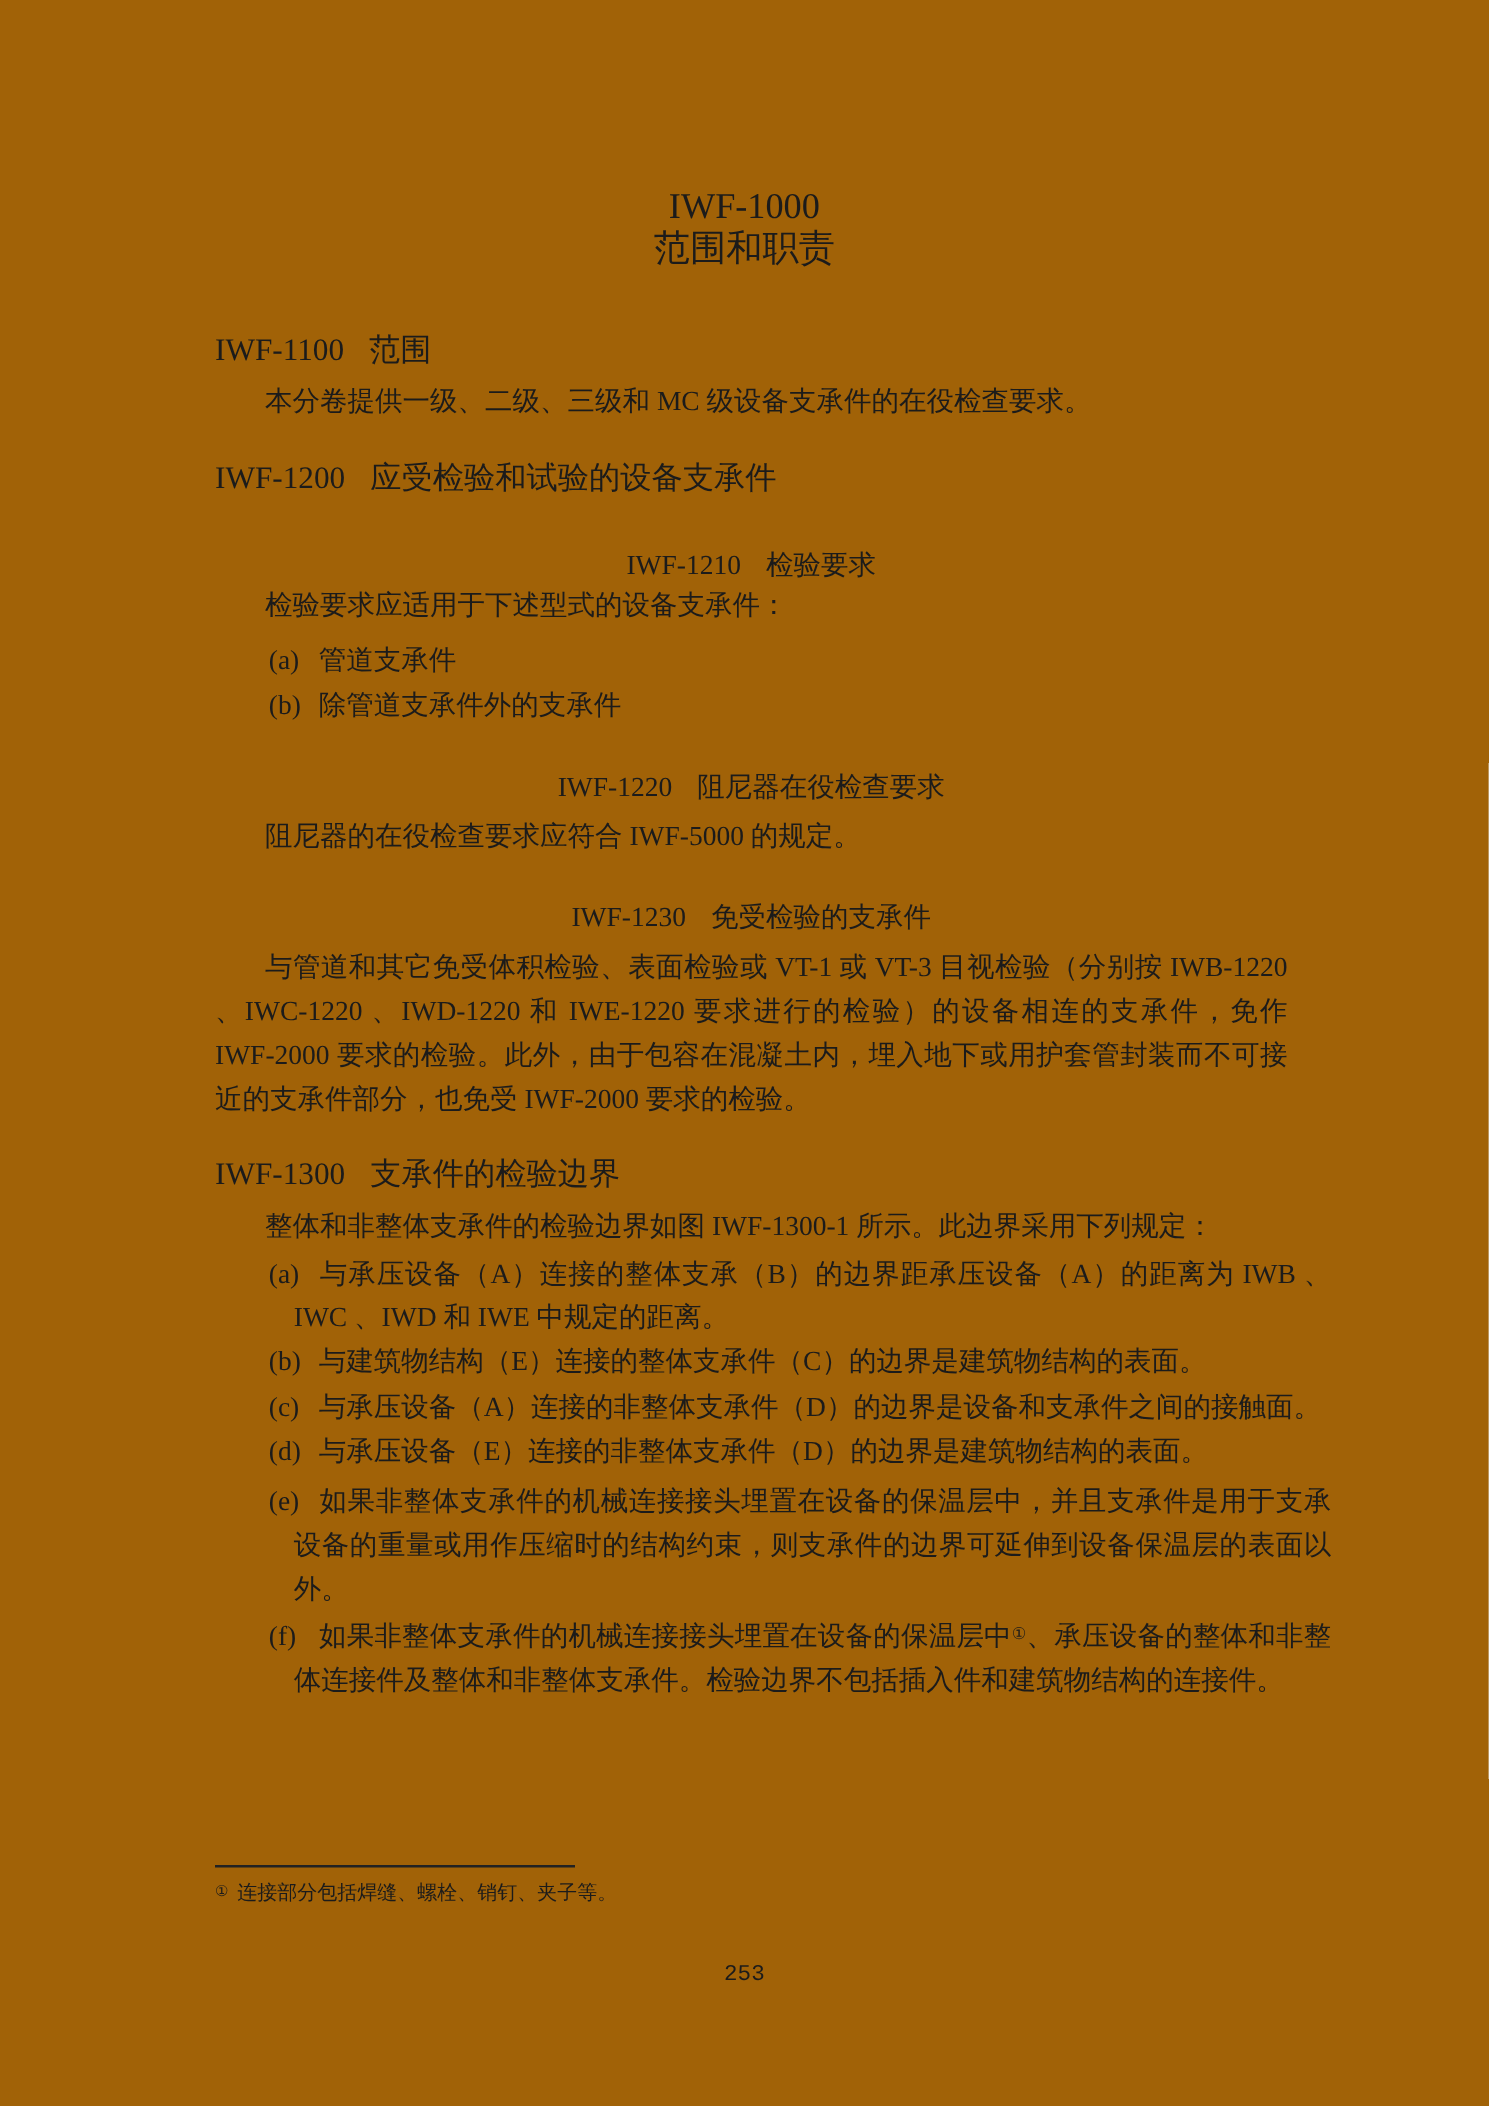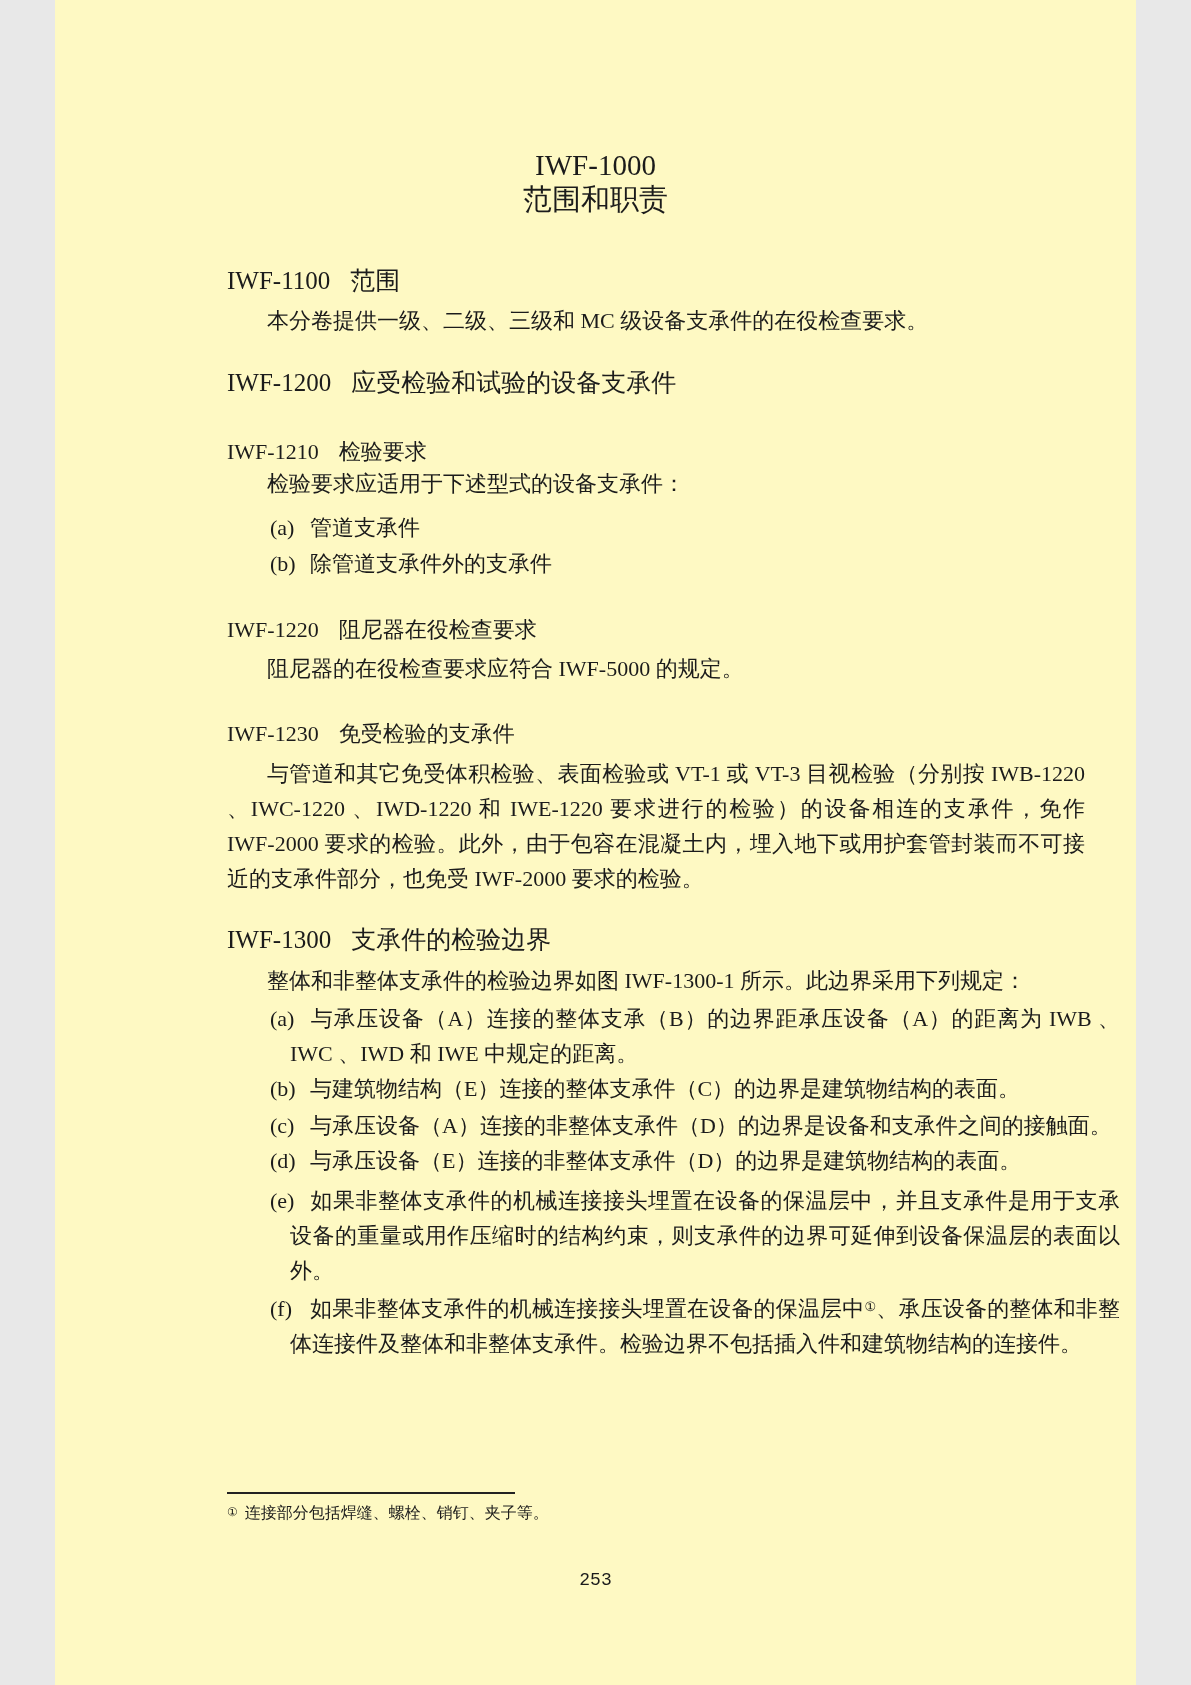--- a/index.html
+++ b/index.html
@@ -1,51 +1,51 @@
 <!DOCTYPE html>
 <html><head>
 <meta charset="utf-8">
 <style>
   html,body { margin:0; padding:0; background:#e8e8e8; }
   .page {
     position:relative;
-    width:1081px; height:1685px;
+    width:1191px; height:1685px;
     margin:0 auto;
-    background:#fef9c3;
+    background:#a16207;
     color:#1b1b1b;
     font-family:"Liberation Serif","DejaVu Serif",serif;
     overflow:hidden;
   }
   .doc-title {
     position:absolute; left:0; top:148px; width:100%;
     text-align:center; font-size:29px; line-height:34px;
   }
   .sec { position:absolute; left:172px; width:858px; }
   .h-major { font-size:25px; line-height:30px; white-space:nowrap; }
-  .h-sub   { font-size:22px; line-height:28px; white-space:nowrap; }
+  .h-sub   { font-size:22px; line-height:28px; white-space:nowrap;text-align:center; }
   .sec-code { display:inline-block; margin-right:20px; }
   .body-p {
     position:absolute; left:172px; width:858px;
     font-size:22px; line-height:35px;
     text-indent:40px; text-align:justify;
   }
   .list-item {
     position:absolute; left:235px; width:830px;
     font-size:22px; line-height:35px;
     text-indent:-20px; text-align:justify;
   }
   .list-item .marker { display:inline-block; width:40px; text-indent:0; }
   sup.fn-ref { font-size:13px; vertical-align:5px; line-height:0; }
   .footnote-rule {
     position:absolute; left:172px; top:1492px;
     width:288px; height:2px; background:#222222;
   }
   .footnote {
     position:absolute; left:172px; top:1502px; width:700px;
-    font-size:16px; line-height:22px;font-family:Liberation Mono, monospace;
+    font-size:16px; line-height:22px;
   }
   .footnote .fn-marker { font-size:12px; margin-right:7px; vertical-align:2px; }
   .page-number {
     position:absolute; left:0; top:1570px; width:100%;
     text-align:center; font-size:18px;font-family:Liberation Mono, monospace;
   }
 </style>
 </head>
 <body>
 

